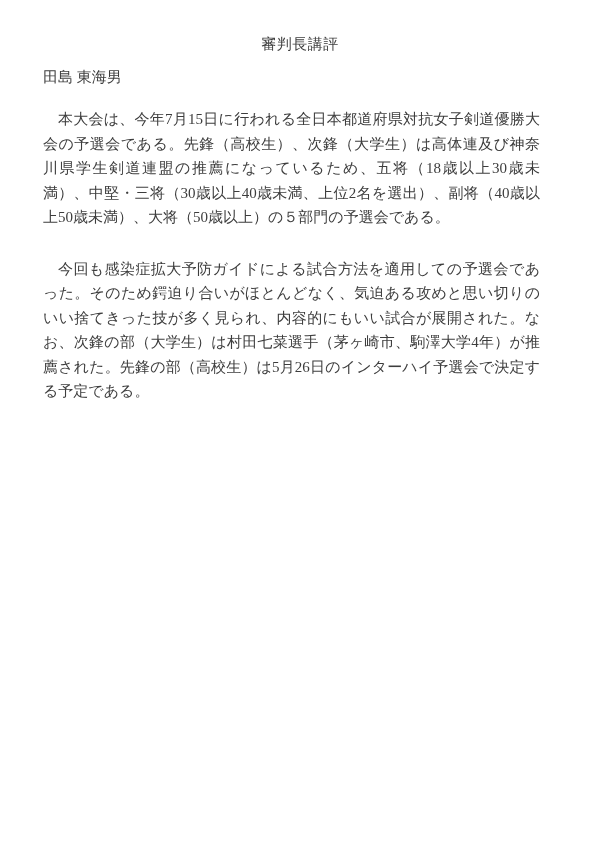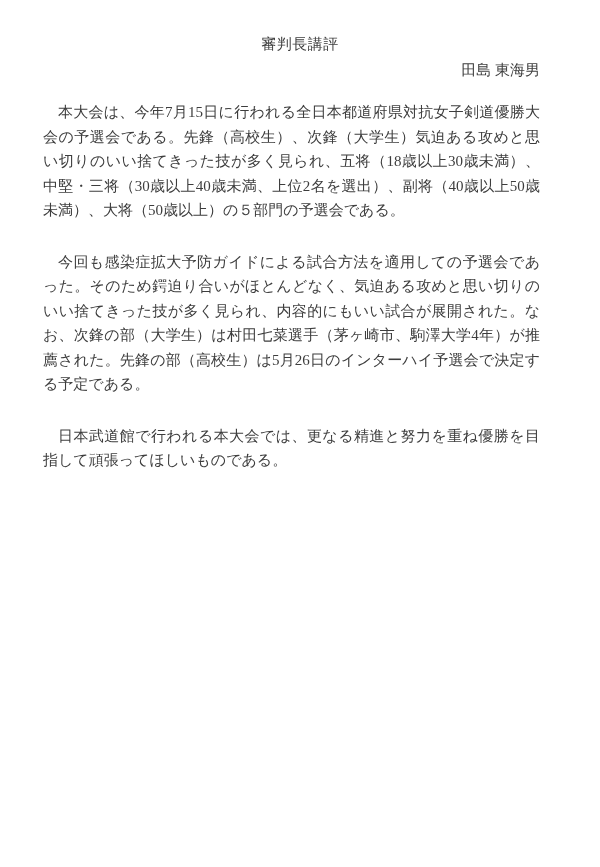--- a/index.html
+++ b/index.html
@@ -24,22 +24,21 @@
     margin: 0 0 0 0;
     font-size: 15px;
     font-weight: normal;
     text-align: center;
     letter-spacing: 0.5px;
     
     margin-left: -43px;
     margin-right: -60px;
   }
   .author {
-    margin-top: 1px;
-    text-align: right;
+    margin-top: 8px;
   }
   .body-text {
     margin-top: 18px;
   }
   .para {
     margin: 0 0 27px 0;
     text-align: justify;
     text-indent: 15px;
   }
   .para:last-child {
@@ -48,17 +47,16 @@
 </style>
 </head>
 <body>
 
 <div class="page" style="color: rgb(61, 61, 61); background: rgb(255, 255, 255);">
   <h1 class="title">審判長講評</h1>
 
   <div class="author">田島 東海男</div>
 
   <div class="body-text">
-    <p class="para">本大会は、今年7月15日に行われる全日本都道府県対抗女子剣道優勝大会の予選会である。先鋒（高校生）、次鋒（大学生）気迫ある攻めと思い切りのいい捨てきった技が多く見られ、五将（18歳以上30歳未満）、中堅・三将（30歳以上40歳未満、上位2名を選出）、副将（40歳以上50歳未満）、大将（50歳以上）の５部門の予選会である。</p>
+    <p class="para">本大会は、今年7月15日に行われる全日本都道府県対抗女子剣道優勝大会の予選会である。先鋒（高校生）、次鋒（大学生）は高体連及び神奈川県学生剣道連盟の推薦になっているため、五将（18歳以上30歳未満）、中堅・三将（30歳以上40歳未満、上位2名を選出）、副将（40歳以上50歳未満）、大将（50歳以上）の５部門の予選会である。</p>
     <p class="para">今回も感染症拡大予防ガイドによる試合方法を適用しての予選会であった。そのため鍔迫り合いがほとんどなく、気迫ある攻めと思い切りのいい捨てきった技が多く見られ、内容的にもいい試合が展開された。なお、次鋒の部（大学生）は村田七菜選手（茅ヶ崎市、駒澤大学4年）が推薦された。先鋒の部（高校生）は5月26日のインターハイ予選会で決定する予定である。</p>
-    <p class="para">日本武道館で行われる本大会では、更なる精進と努力を重ね優勝を目指して頑張ってほしいものである。</p>
   </div>
 </div>
 
 </body></html>

